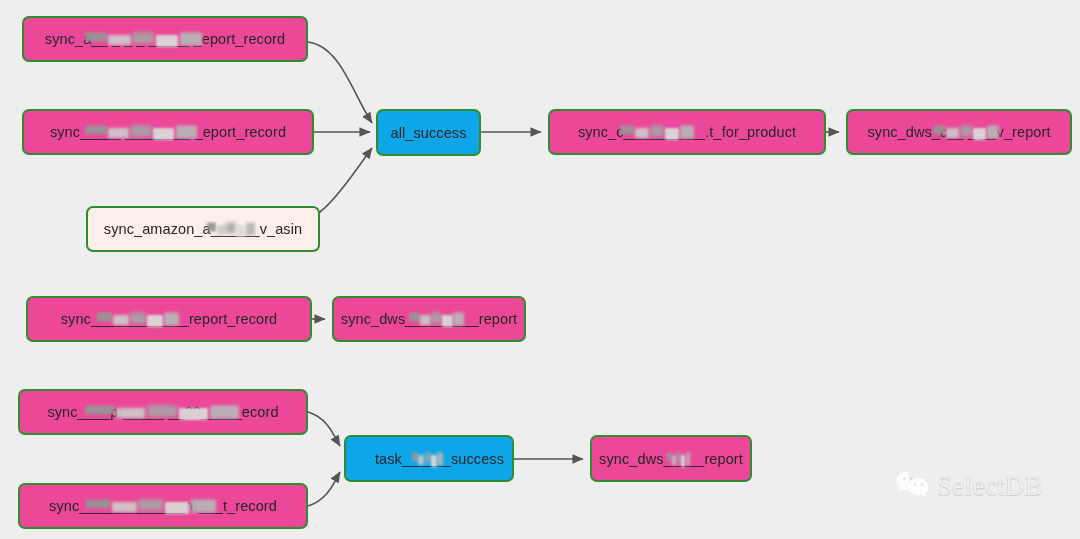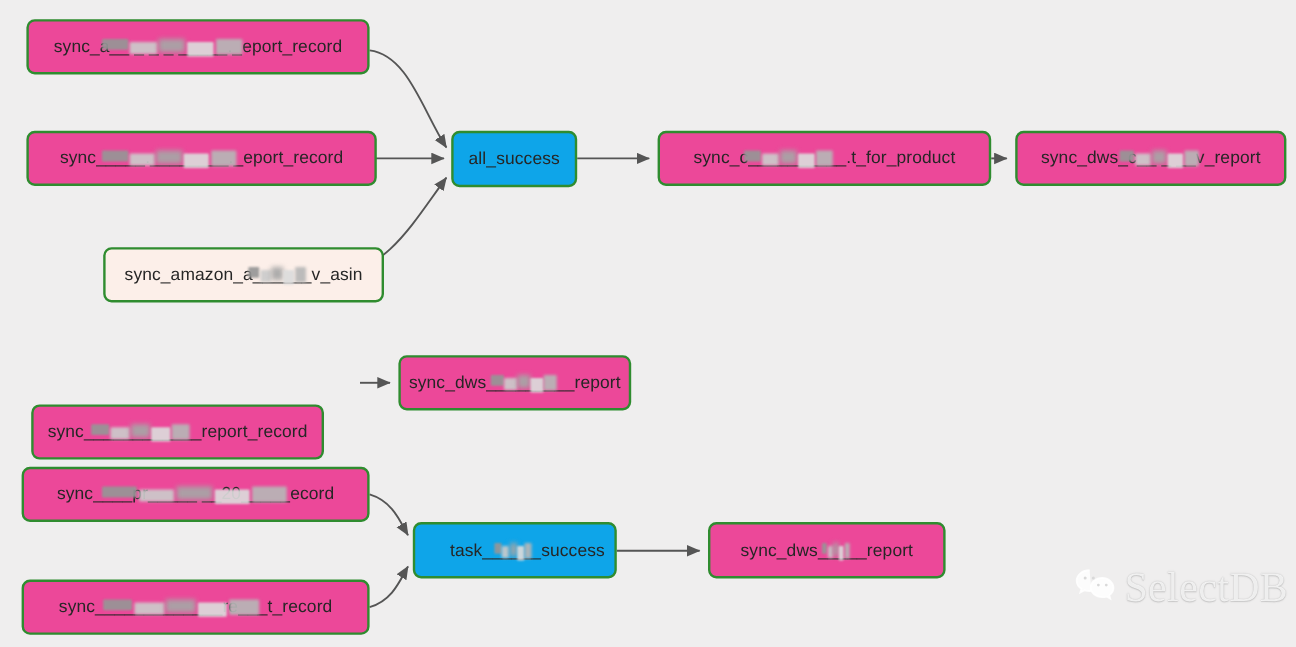--- a/index.html
+++ b/index.html
@@ -63,21 +63,21 @@
   }
   .watermark {
     position: absolute;
     display: flex;
     align-items: center;
     gap: 7px;
     z-index: 3;
     user-select: none;
   }
   .watermark-text {
-    font-size: 35px;
+    font-size: 27px;
     color: rgba(255,255,255,0.82);
     text-shadow:
       0 0 1px rgba(120,120,120,0.55),
       0 1px 1px rgba(150,150,150,0.35);
     letter-spacing: 0.3px;
     font-family: "Liberation Serif", serif;
   }
 </style>
 </head>
 <body>
@@ -115,37 +115,37 @@
   <div class="node state-success" style="left: 376px; top: 109px; width: 105px; height: 47px;">
     <span class="node-label">all_success</span>
   </div>
   <div class="node" style="left: 548px; top: 109px; width: 278px; height: 46px;">
     <span class="node-label">sync_c__________.t_for_product<span class="redact" style="left: 20%; width: 6.26667%; height: 9px; background: rgba(150, 150, 150, 0.92); filter: blur(0.8px); margin-top: -2px;"></span><span class="redact" style="left: 26.6667%; width: 6.26667%; height: 10px; background: rgba(203, 203, 203, 0.92); filter: blur(1.5px); margin-top: 1px;"></span><span class="redact" style="left: 33.3333%; width: 6.26667%; height: 11px; background: rgba(166, 166, 166, 0.92); filter: blur(2.2px); margin-top: -1px;"></span><span class="redact" style="left: 40%; width: 6.26667%; height: 12px; background: rgba(219, 219, 219, 0.92); filter: blur(0.8px); margin-top: 2px;"></span><span class="redact" style="left: 46.6667%; width: 6.26667%; height: 13px; background: rgba(182, 182, 182, 0.92); filter: blur(1.5px); margin-top: 0px;"></span></span>
   </div>
   <div class="node" style="left: 846px; top: 109px; width: 226px; height: 46px;">
     <span class="node-label">sync_dws_c__ _ __v_report<span class="redact" style="left: 36%; width: 6.768%; height: 9px; background: rgba(150, 150, 150, 0.92); filter: blur(0.8px); margin-top: -2px;"></span><span class="redact" style="left: 43.2%; width: 6.768%; height: 10px; background: rgba(203, 203, 203, 0.92); filter: blur(1.5px); margin-top: 1px;"></span><span class="redact" style="left: 50.4%; width: 6.768%; height: 11px; background: rgba(166, 166, 166, 0.92); filter: blur(2.2px); margin-top: -1px;"></span><span class="redact" style="left: 57.6%; width: 6.768%; height: 12px; background: rgba(219, 219, 219, 0.92); filter: blur(0.8px); margin-top: 2px;"></span><span class="redact" style="left: 64.8%; width: 6.768%; height: 13px; background: rgba(182, 182, 182, 0.92); filter: blur(1.5px); margin-top: 0px;"></span></span>
   </div>
 
-  <div class="node" style="left: 26px; top: 296px; width: 244px; height: 46px; margin-top: 41px;">
+  <div class="node" style="left: 26px; top: 296px; width: 286px; height: 46px;">
     <span class="node-label">sync____________report_record<span class="redact" style="left: 17.2414%; width: 7.13103%; height: 9px; background: rgba(150, 150, 150, 0.92); filter: blur(0.8px); margin-top: -2px;"></span><span class="redact" style="left: 24.8276%; width: 7.13103%; height: 10px; background: rgba(203, 203, 203, 0.92); filter: blur(1.5px); margin-top: 1px;"></span><span class="redact" style="left: 32.4138%; width: 7.13103%; height: 11px; background: rgba(166, 166, 166, 0.92); filter: blur(2.2px); margin-top: -1px;"></span><span class="redact" style="left: 40%; width: 7.13103%; height: 12px; background: rgba(219, 219, 219, 0.92); filter: blur(0.8px); margin-top: 2px;"></span><span class="redact" style="left: 47.5862%; width: 7.13103%; height: 13px; background: rgba(182, 182, 182, 0.92); filter: blur(1.5px); margin-top: 0px;"></span></span>
   </div>
   <div class="node" style="left: 332px; top: 296px; width: 194px; height: 46px;">
     <span class="node-label">sync_dws_________report<span class="redact" style="left: 39.1304%; width: 5.72174%; height: 9px; background: rgba(150, 150, 150, 0.92); filter: blur(0.8px); margin-top: -2px;"></span><span class="redact" style="left: 45.2174%; width: 5.72174%; height: 10px; background: rgba(203, 203, 203, 0.92); filter: blur(1.5px); margin-top: 1px;"></span><span class="redact" style="left: 51.3043%; width: 5.72174%; height: 11px; background: rgba(166, 166, 166, 0.92); filter: blur(2.2px); margin-top: -1px;"></span><span class="redact" style="left: 57.3913%; width: 5.72174%; height: 12px; background: rgba(219, 219, 219, 0.92); filter: blur(0.8px); margin-top: 2px;"></span><span class="redact" style="left: 63.4783%; width: 5.72174%; height: 13px; background: rgba(182, 182, 182, 0.92); filter: blur(1.5px); margin-top: 0px;"></span></span>
   </div>
 
   <div class="node" style="left: 18px; top: 389px; width: 290px; height: 46px;">
     <span class="node-label">sync____pr_____ __20_____ecord<span class="redact" style="left: 16.6667%; width: 12.5333%; height: 9px; background: rgba(150, 150, 150, 0.92); filter: blur(0.8px); margin-top: -2px;"></span><span class="redact" style="left: 30%; width: 12.5333%; height: 10px; background: rgba(203, 203, 203, 0.92); filter: blur(1.5px); margin-top: 1px;"></span><span class="redact" style="left: 43.3333%; width: 12.5333%; height: 11px; background: rgba(166, 166, 166, 0.92); filter: blur(2.2px); margin-top: -1px;"></span><span class="redact" style="left: 56.6667%; width: 12.5333%; height: 12px; background: rgba(219, 219, 219, 0.92); filter: blur(0.8px); margin-top: 2px;"></span><span class="redact" style="left: 70%; width: 12.5333%; height: 13px; background: rgba(182, 182, 182, 0.92); filter: blur(1.5px); margin-top: 0px;"></span></span>
   </div>
   <div class="node state-success" style="left: 344px; top: 435px; width: 170px; height: 47px; padding-left: 21px;">
     <span class="node-label">task______success<span class="redact" style="left: 29.4118%; width: 4.42353%; height: 9px; background: rgba(150, 150, 150, 0.92); filter: blur(0.8px); margin-top: -2px;"></span><span class="redact" style="left: 34.1176%; width: 4.42353%; height: 10px; background: rgba(203, 203, 203, 0.92); filter: blur(1.5px); margin-top: 1px;"></span><span class="redact" style="left: 38.8235%; width: 4.42353%; height: 11px; background: rgba(166, 166, 166, 0.92); filter: blur(2.2px); margin-top: -1px;"></span><span class="redact" style="left: 43.5294%; width: 4.42353%; height: 12px; background: rgba(219, 219, 219, 0.92); filter: blur(0.8px); margin-top: 2px;"></span><span class="redact" style="left: 48.2353%; width: 4.42353%; height: 13px; background: rgba(182, 182, 182, 0.92); filter: blur(1.5px); margin-top: 0px;"></span></span>
   </div>
   <div class="node" style="left: 18px; top: 483px; width: 290px; height: 46px;">
     <span class="node-label">sync_____________re___t_record<span class="redact" style="left: 16.6667%; width: 10.6533%; height: 9px; background: rgba(150, 150, 150, 0.92); filter: blur(0.8px); margin-top: -2px;"></span><span class="redact" style="left: 28%; width: 10.6533%; height: 10px; background: rgba(203, 203, 203, 0.92); filter: blur(1.5px); margin-top: 1px;"></span><span class="redact" style="left: 39.3333%; width: 10.6533%; height: 11px; background: rgba(166, 166, 166, 0.92); filter: blur(2.2px); margin-top: -1px;"></span><span class="redact" style="left: 50.6667%; width: 10.6533%; height: 12px; background: rgba(219, 219, 219, 0.92); filter: blur(0.8px); margin-top: 2px;"></span><span class="redact" style="left: 62%; width: 10.6533%; height: 13px; background: rgba(182, 182, 182, 0.92); filter: blur(1.5px); margin-top: 0px;"></span></span>
   </div>
-  <div class="node" style="left: 590px; top: 435px; width: 198px; height: 47px;">
+  <div class="node" style="left: 590px; top: 435px; width: 162px; height: 47px;">
     <span class="node-label">sync_dws_____report<span class="redact" style="left: 47.3684%; width: 2.96842%; height: 9px; background: rgba(150, 150, 150, 0.92); filter: blur(0.8px); margin-top: -2px;"></span><span class="redact" style="left: 50.5263%; width: 2.96842%; height: 10px; background: rgba(203, 203, 203, 0.92); filter: blur(1.5px); margin-top: 1px;"></span><span class="redact" style="left: 53.6842%; width: 2.96842%; height: 11px; background: rgba(166, 166, 166, 0.92); filter: blur(2.2px); margin-top: -1px;"></span><span class="redact" style="left: 56.8421%; width: 2.96842%; height: 12px; background: rgba(219, 219, 219, 0.92); filter: blur(0.8px); margin-top: 2px;"></span><span class="redact" style="left: 60%; width: 2.96842%; height: 13px; background: rgba(182, 182, 182, 0.92); filter: blur(1.5px); margin-top: 0px;"></span></span>
   </div>
 
   <div class="watermark" style="left: 896px; top: 470px;">
     <span>
       <svg width="34" height="29" viewBox="0 0 34 29" xmlns="http://www.w3.org/2000/svg">
         <g fill="none" stroke="rgba(255,255,255,0.85)" stroke-width="1.5">
           <path d="M12 2.2 C5.9 2.2 1.2 6.2 1.2 10.9 c0 2.7 1.6 5.1 4 6.7 l-0.9 3.2 3.5 -1.9 c1.3 0.4 2.7 0.6 4.2 0.6 0.5 0 1 0 1.5 -0.1" fill="rgba(255,255,255,0.8)"></path>
           <path d="M22.6 8.6 c-5.4 0 -9.7 3.6 -9.7 8 0 4.4 4.3 8 9.7 8 1.2 0 2.4 -0.2 3.5 -0.5 l3.1 1.7 -0.8 -2.8 c2.1 -1.4 3.5 -3.6 3.5 -6 0 -4.4 -4.3 -8.4 -9.3 -8.4 z" fill="rgba(255,255,255,0.85)"></path>
         </g>

